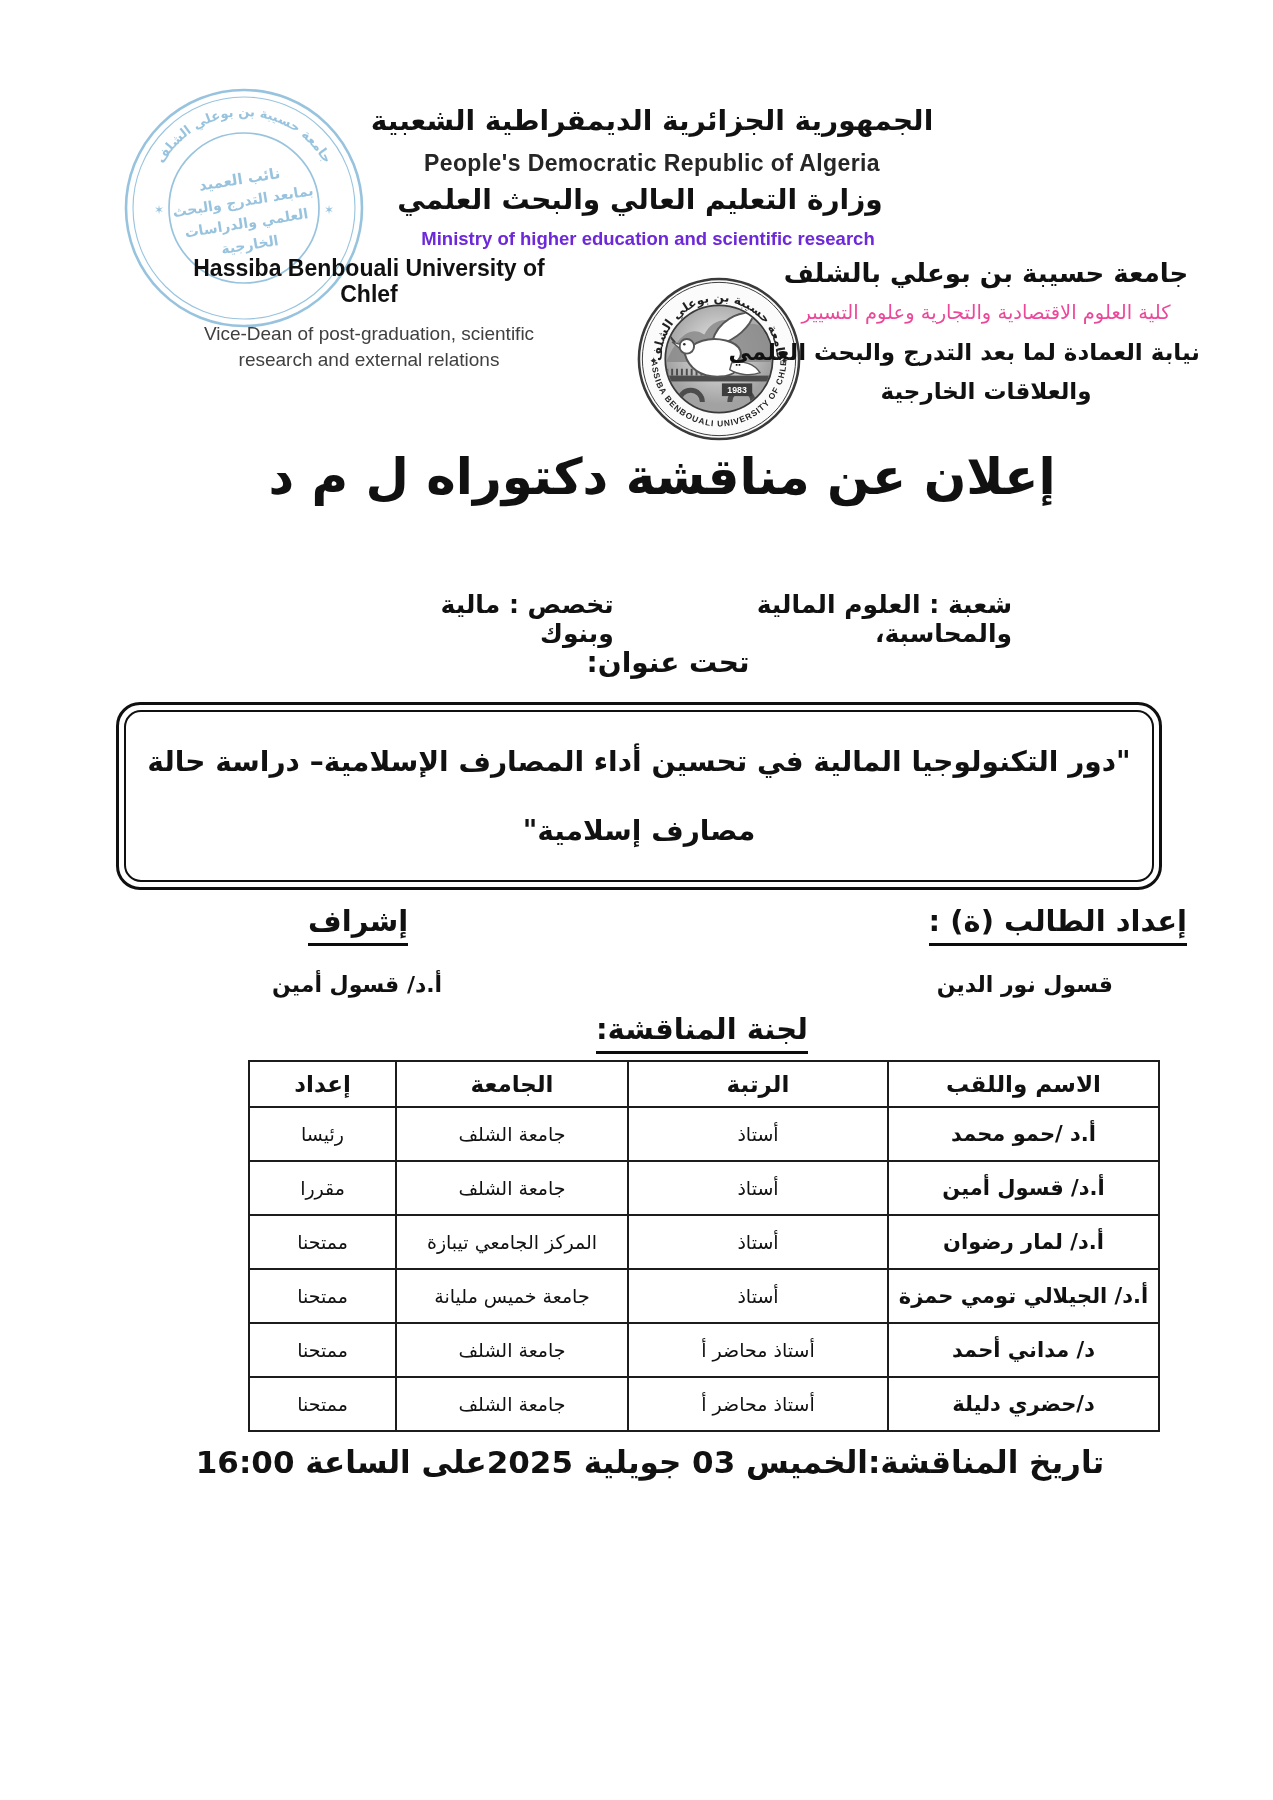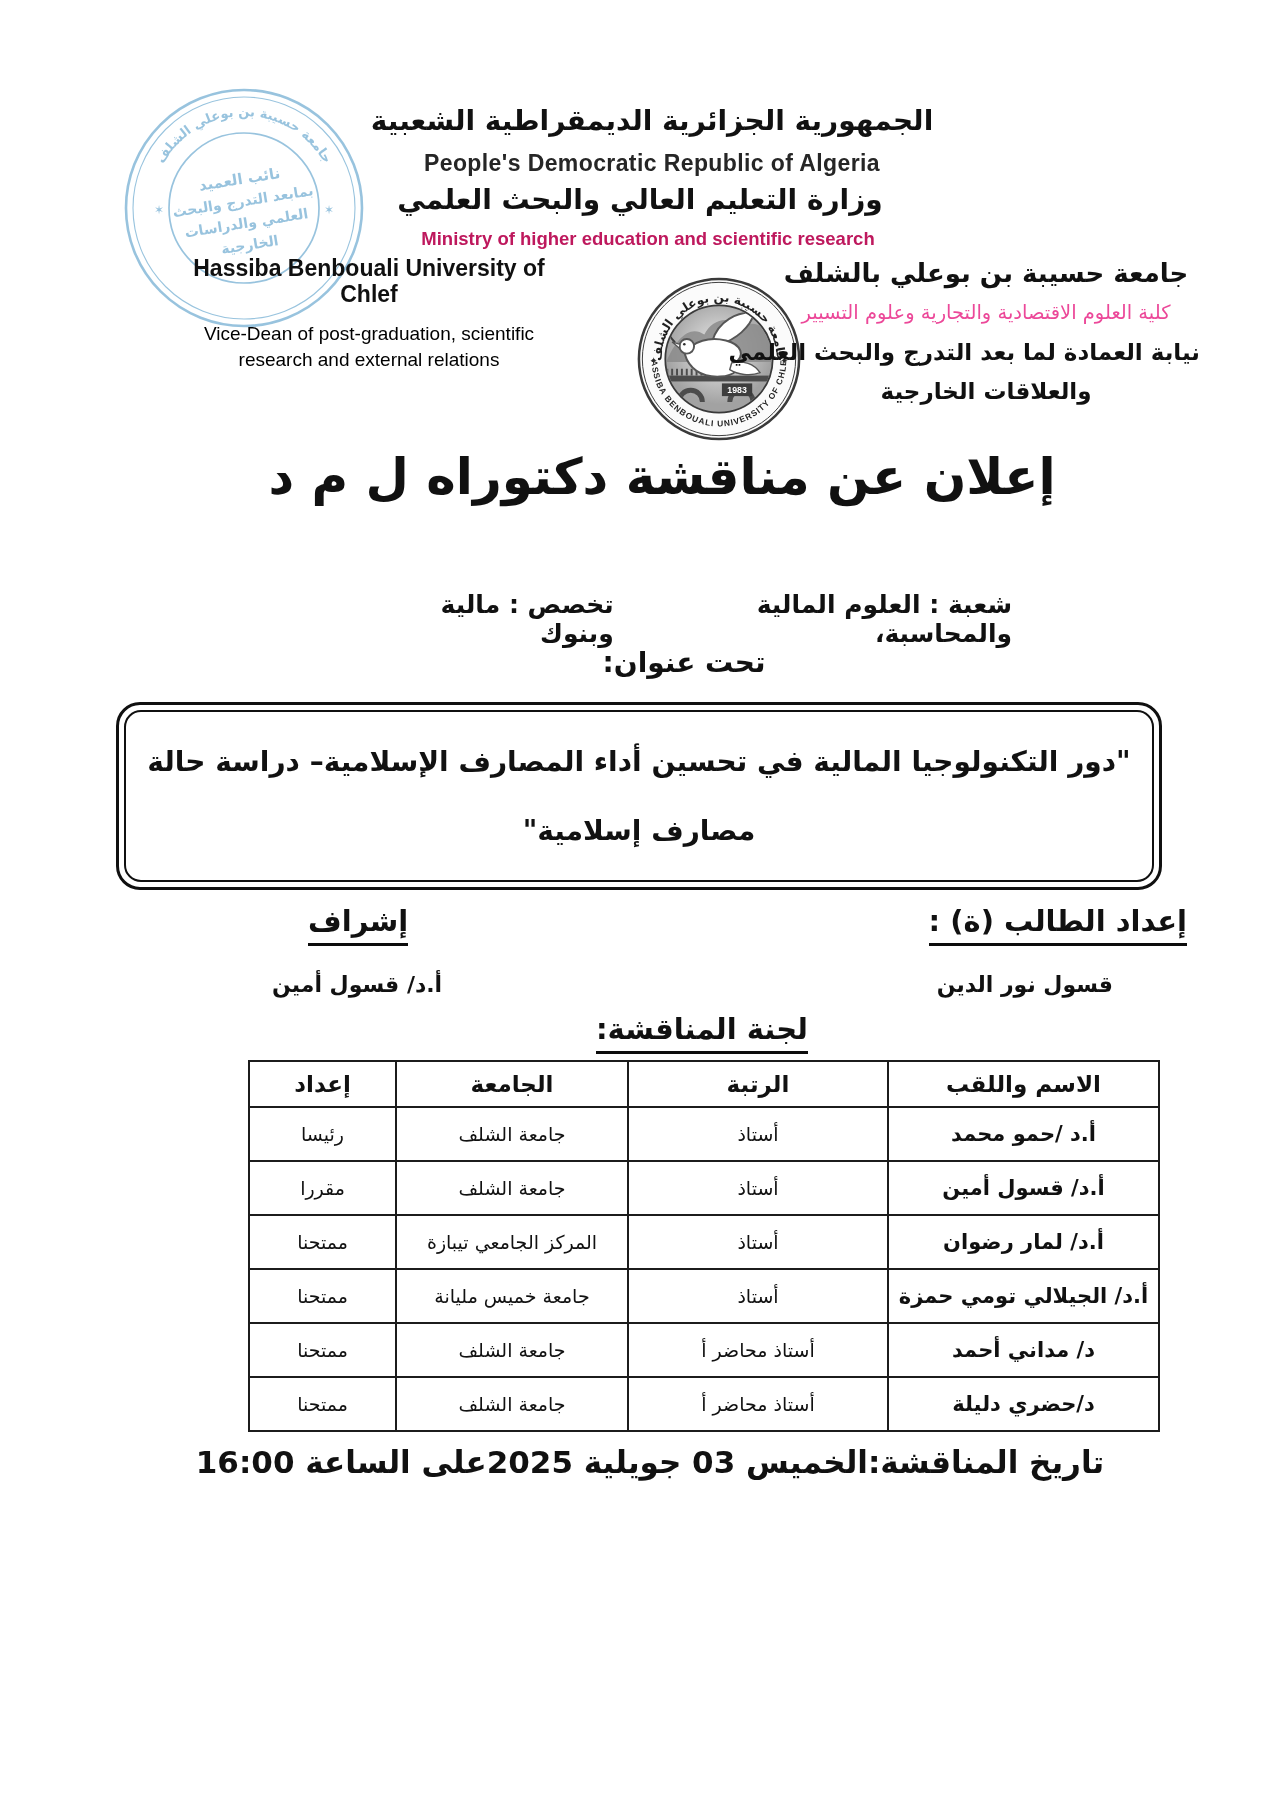--- a/index.html
+++ b/index.html
@@ -7,43 +7,43 @@
         font-family:"DejaVu Sans",sans-serif;color:#111;}
   .abs{position:absolute;}
   .c{transform:translateX(-50%);white-space:nowrap;}
   .ar{direction:rtl;font-family:"DejaVu Sans",sans-serif;}
   .en{font-family:"Liberation Sans","DejaVu Sans",sans-serif;}
 
   
   .republic-ar{left:652px;top:104px;font-size:28px;font-weight:bold;}
   .republic-en{left:652px;top:150px;font-size:23px;font-weight:bold;color:#262626;letter-spacing:.4px;}
   .ministry-ar{left:640px;top:183px;font-size:28px;font-weight:bold;}
-  .ministry-en{left:648px;top:228px;font-size:18.5px;font-weight:bold;color:#be185d;}
+  .ministry-en{left:648px;top:228px;font-size:18.5px;font-weight:bold;color:#6d28d9;}
 
   
   .left-block{left:178px;top:256px;width:382px;text-align:center;z-index:2;}
   .lb-univ{font-family:"Liberation Sans","DejaVu Sans",sans-serif;font-weight:bold;font-size:23px;line-height:1.12;color:#101010;}
   .lb-fac{margin-top:16px;font-family:"Liberation Serif","DejaVu Serif",serif;font-style:italic;font-weight:bold;
           font-size:22px;line-height:1.18;color:#4e4e4e;}
-  .lb-vice{margin-top:13px;font-family:"Liberation Sans","DejaVu Sans",sans-serif;font-size:19px;line-height:1.4;color:#000000;}
+  .lb-vice{margin-top:13px;font-family:"Liberation Sans","DejaVu Sans",sans-serif;font-size:19px;line-height:1.4;color:#404040;}
 
   
   .right-block{left:772px;top:258px;width:428px;text-align:center;direction:rtl;z-index:2;}
   .rb-univ{font-size:26px;font-weight:bold;white-space:nowrap;}
   .rb-fac{margin-top:13px;font-size:19.5px;color:#ec4899;white-space:nowrap;}
   .rb-v1{margin-top:15px;font-size:23px;font-weight:bold;white-space:nowrap;}
   .rb-v2{margin-top:13px;font-size:23px;font-weight:bold;white-space:nowrap;}
 
   .logo-svg{left:636px;top:276px;width:166px;height:166px;z-index:1;}
   .stamp-svg{left:118px;top:82px;width:252px;height:252px;z-index:1;opacity:.8;}
 
   .main-title{left:662px;top:448px;font-size:50px;font-weight:bold;}
   .branch-row{left:360px;top:590px;width:652px;display:flex;justify-content:space-between;direction:rtl;
               font-size:25px;font-weight:bold;}
-  .under-title{left:684px;top:646px;font-size:28px;font-weight:bold;}
+  .under-title{left:668px;top:646px;font-size:28px;font-weight:bold;}
 
   .thesis-box{left:116px;top:702px;width:1046px;height:188px;border:3.5px solid #101010;border-radius:24px;
               padding:5px;box-sizing:border-box;}
   .thesis-inner{width:100%;height:100%;border:2px solid #101010;border-radius:17px;box-sizing:border-box;
                 display:flex;flex-direction:column;justify-content:center;align-items:center;gap:36px;
                 direction:rtl;text-align:center;font-size:28px;font-weight:bold;white-space:nowrap;overflow:hidden;}
 
   .heading-underline{border-bottom:3px solid #0c0c0c;padding-bottom:5px;}
   .prepared-label{right:86px;top:904px;font-size:29px;font-weight:bold;}
   .supervision-label{left:308px;top:904px;font-size:29px;font-weight:bold;}

